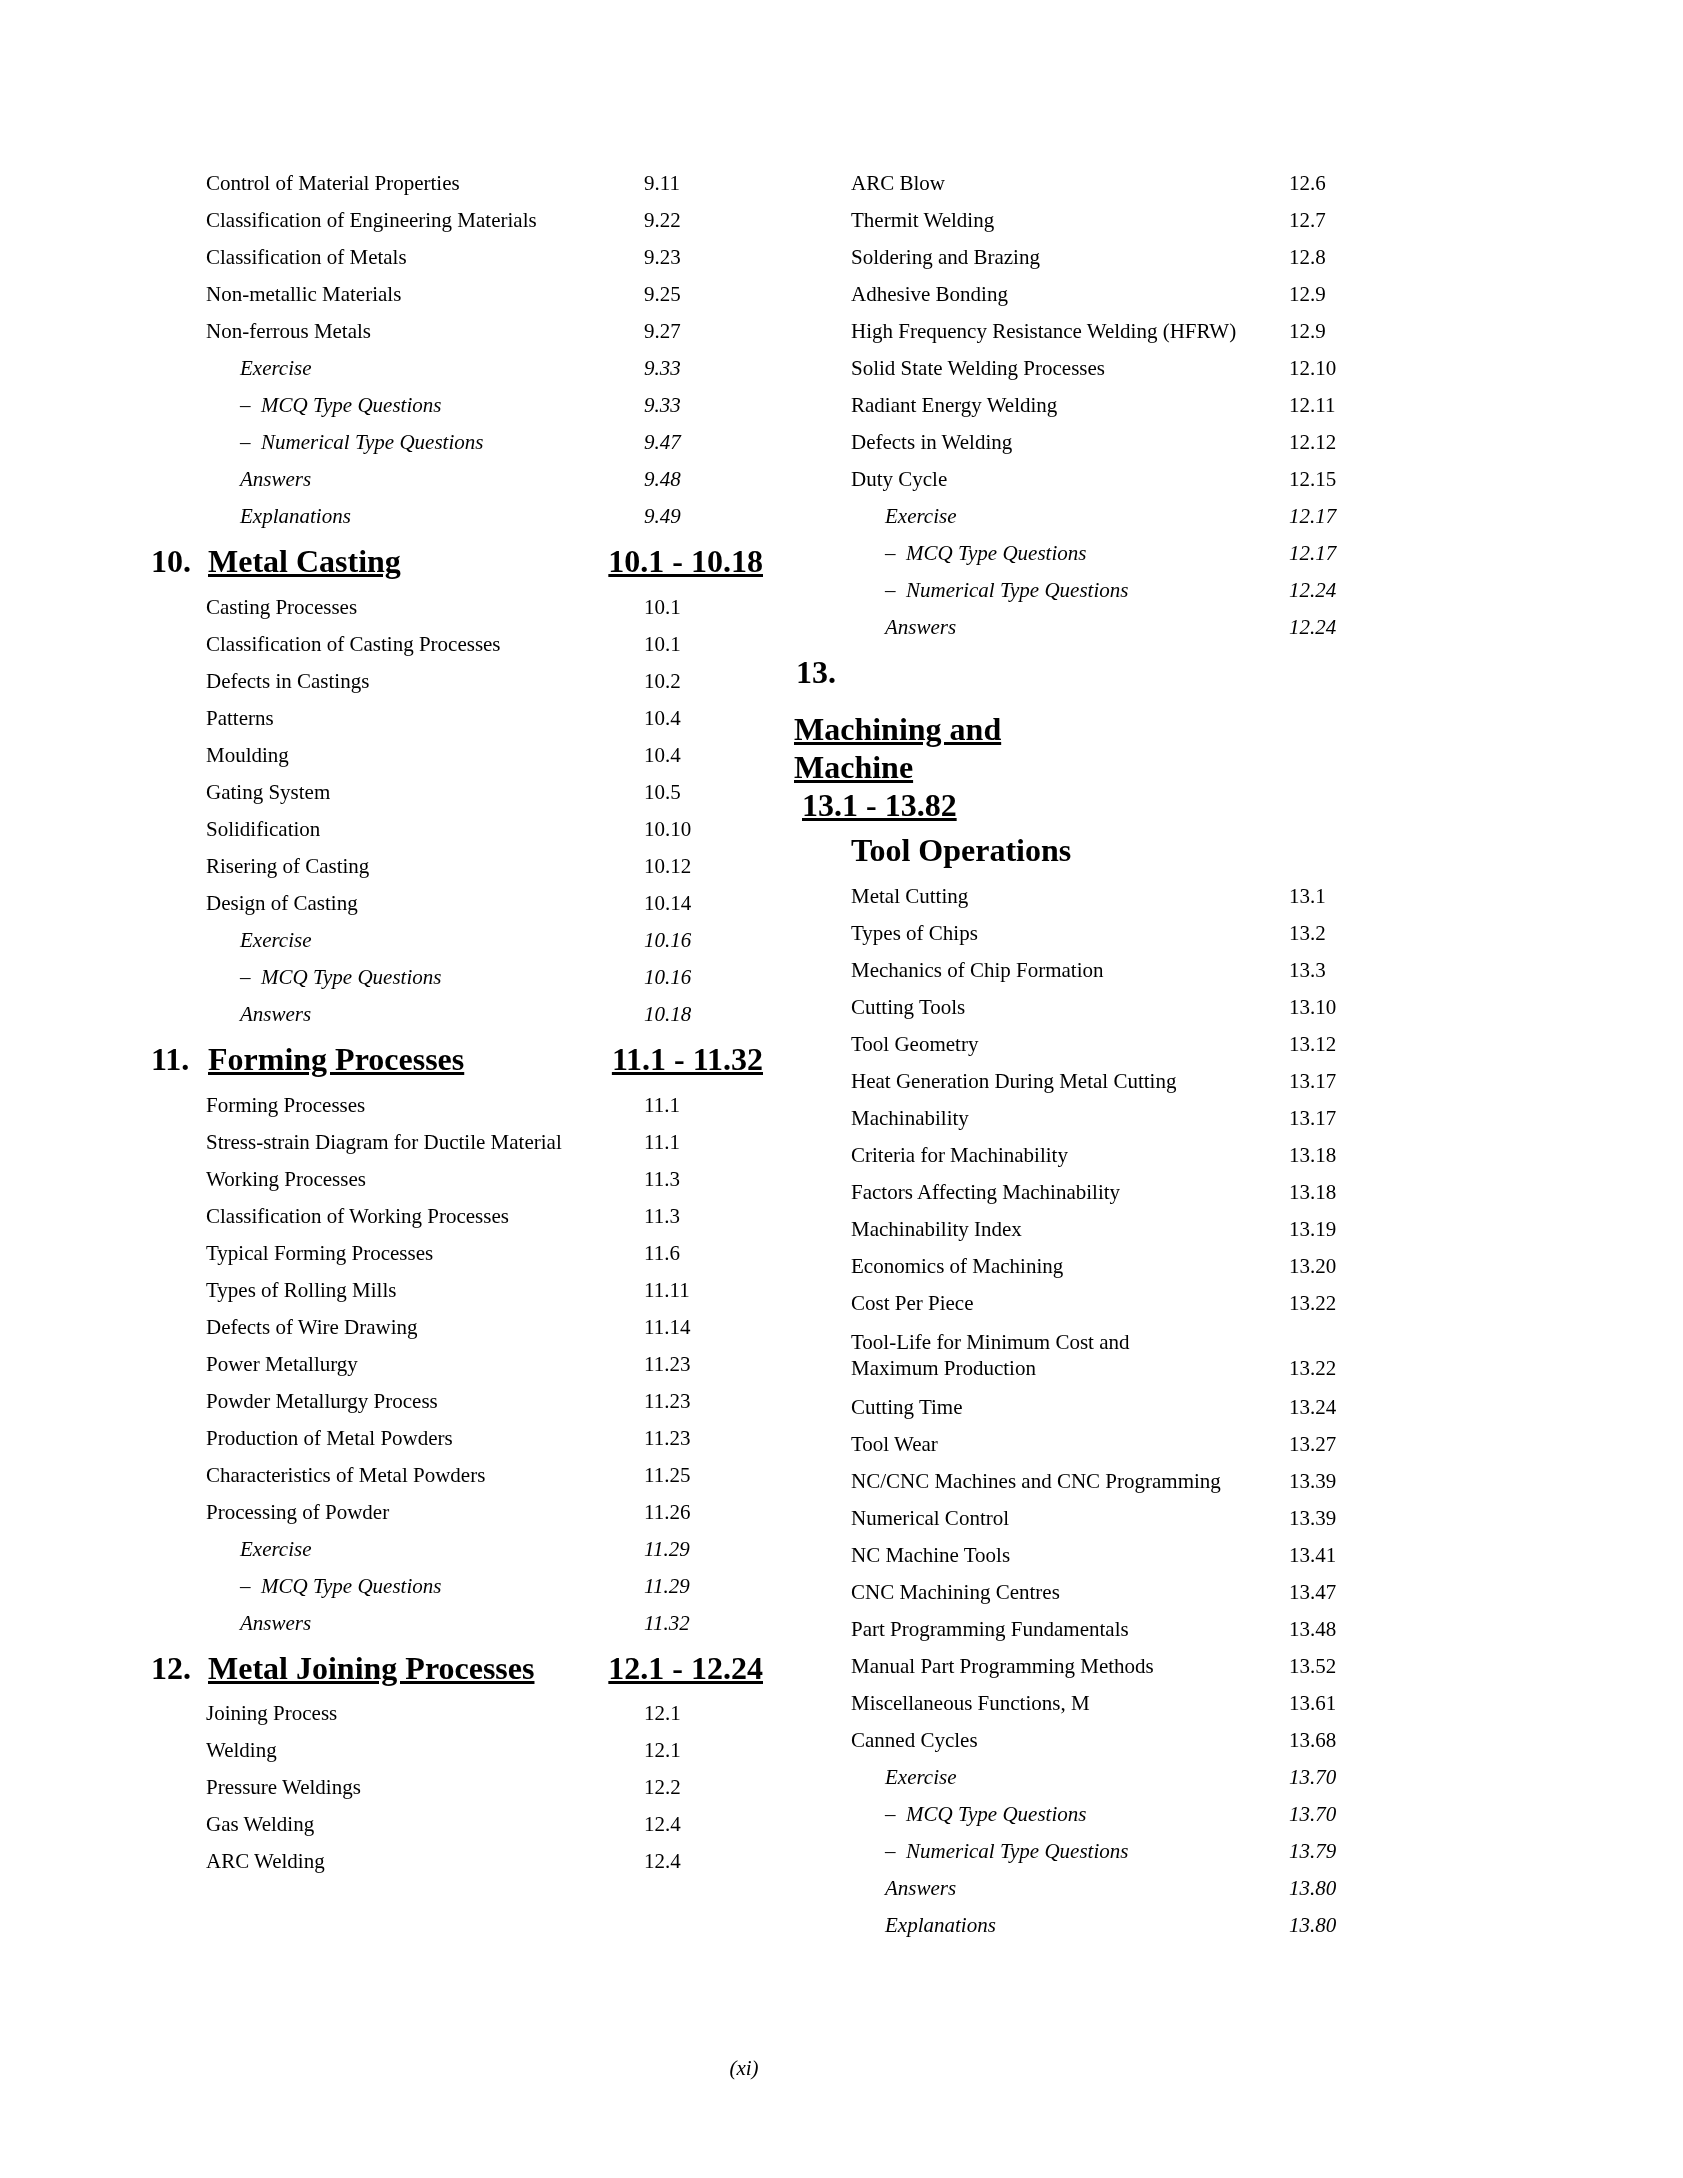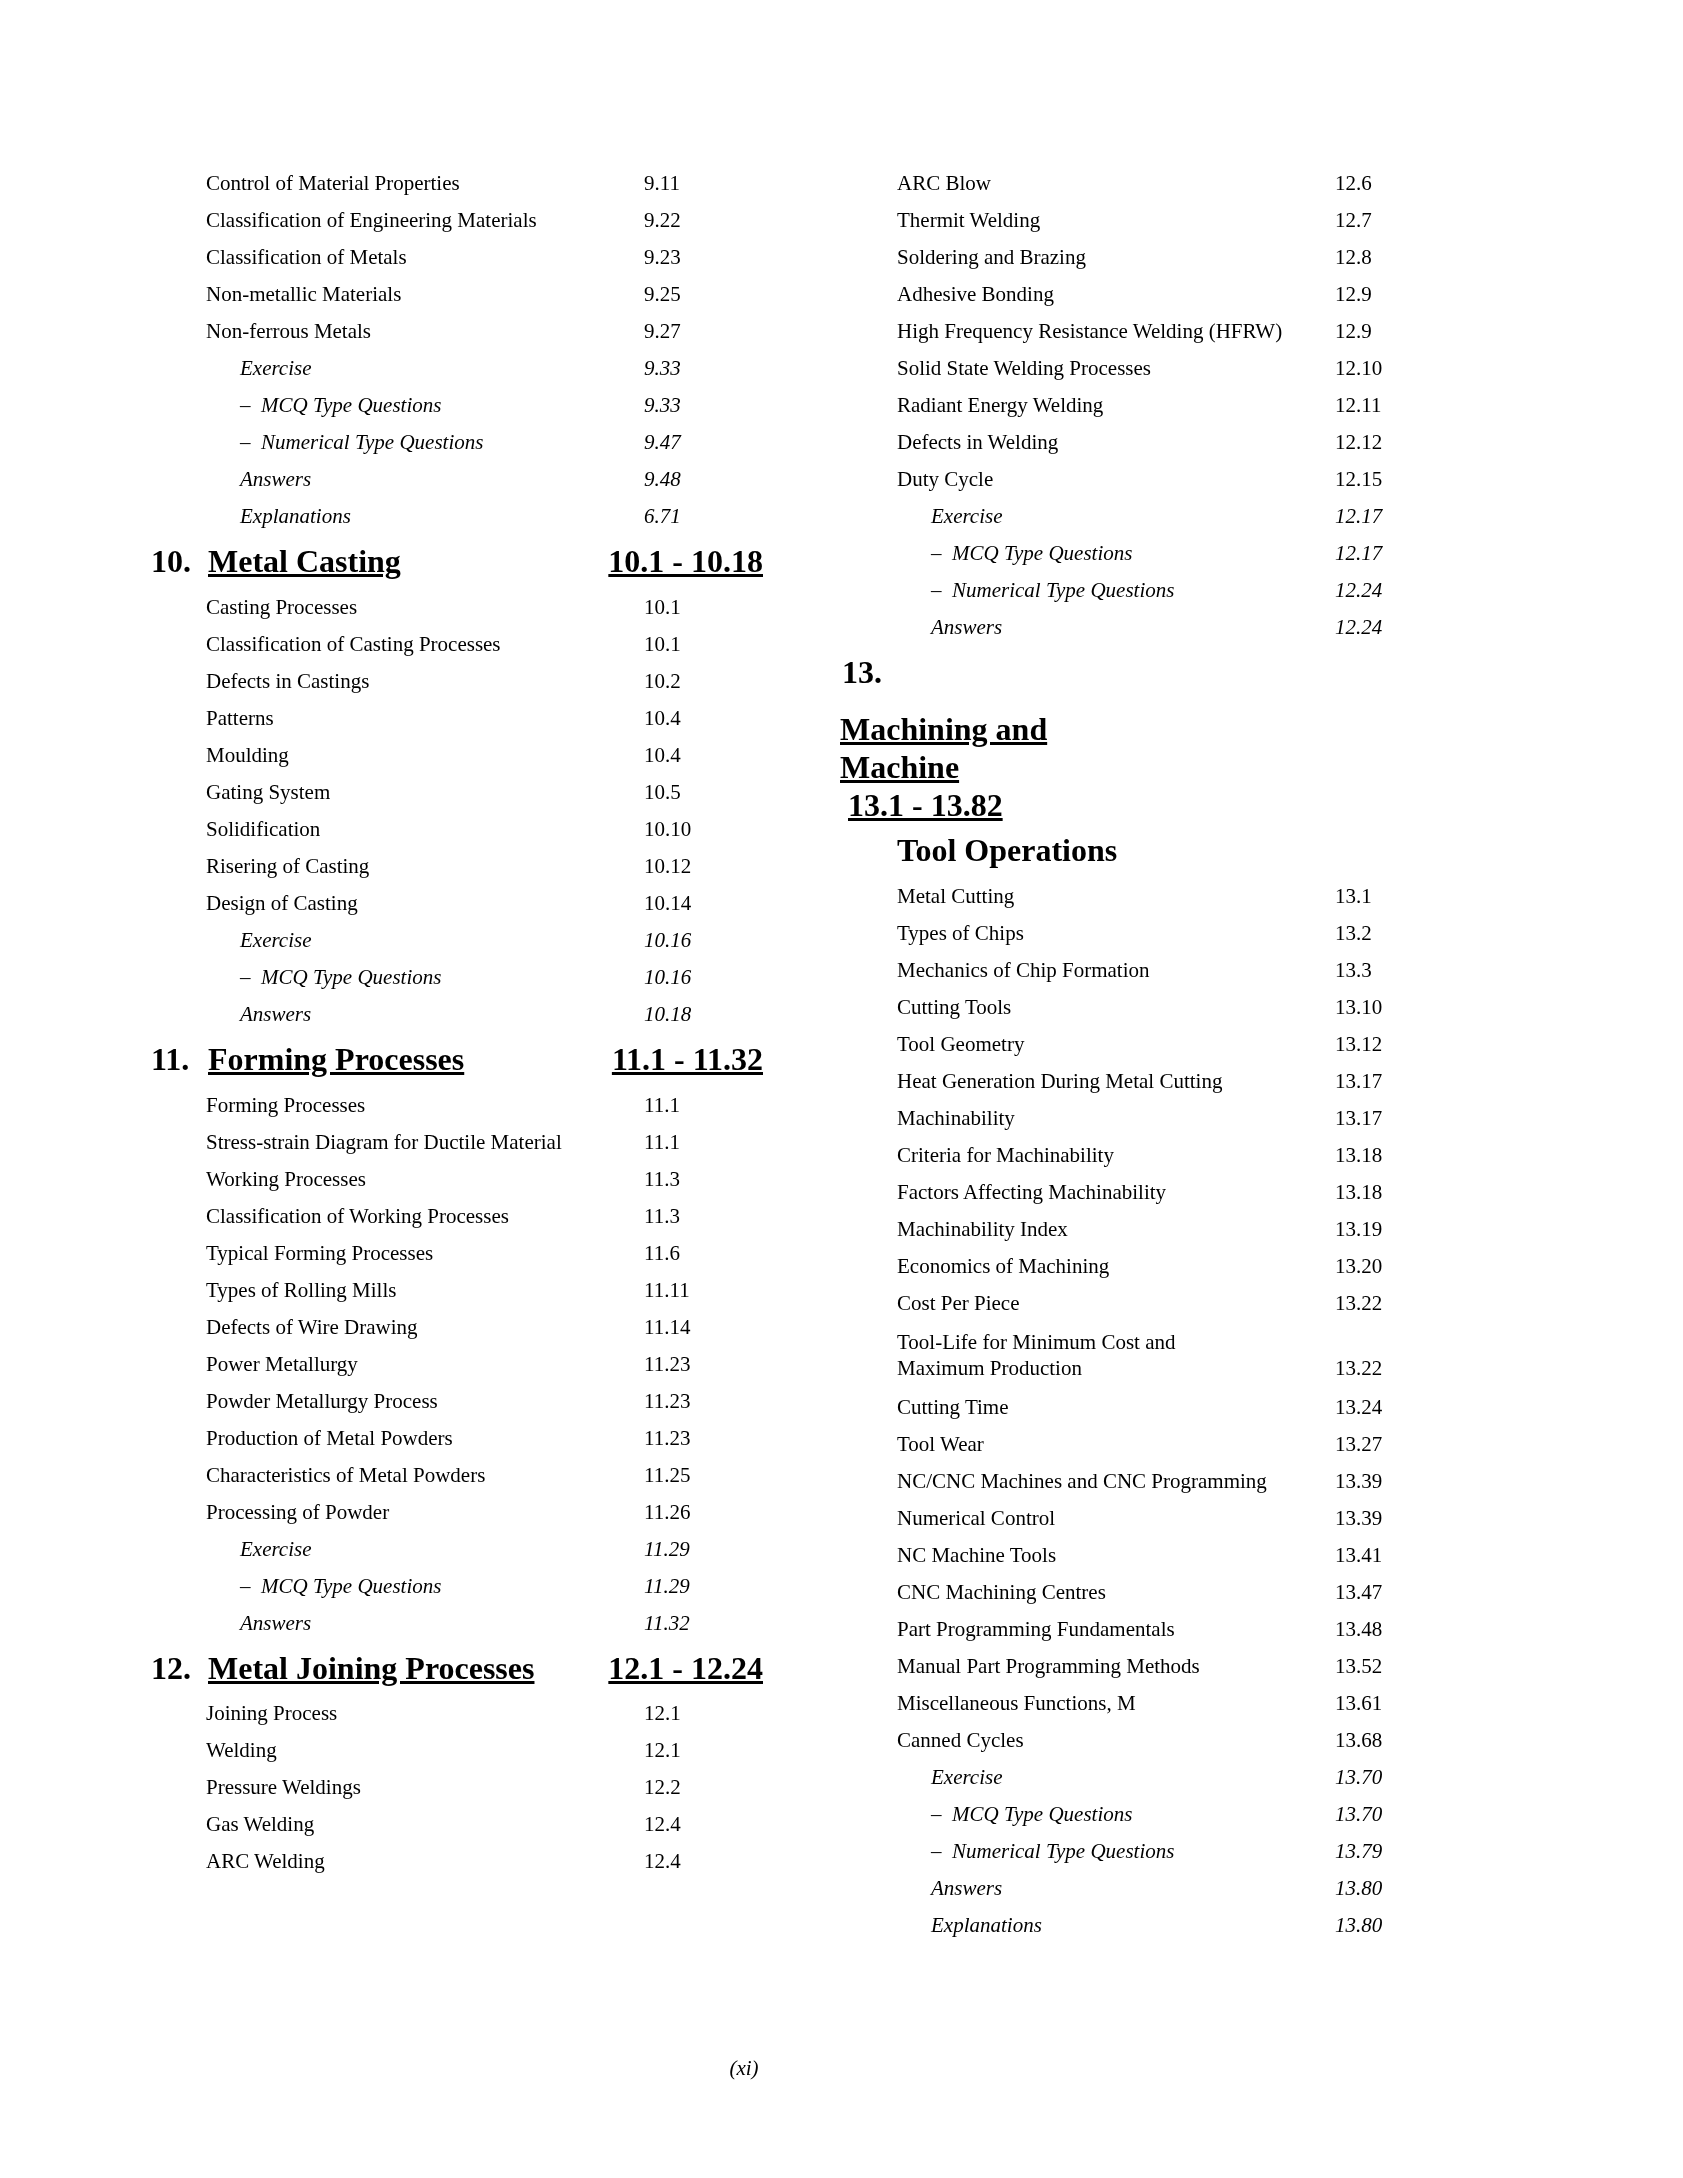--- a/index.html
+++ b/index.html
@@ -18,21 +18,21 @@
     position: absolute;
     top: 0; left: 0;
     width: 1683px;
     height: 2178px;
     box-sizing: border-box;
     padding: 173px 149px 59px 149px;
   }
   .columns {
     display: flex;
     flex-direction: row;
-    gap: 77px;
+    gap: 31px;
     align-items: flex-start;
   }
   .col {
     width: 614px;
     flex: 0 0 614px;
   }
   
   .entry {
     display: flex;
     align-items: baseline;
@@ -150,21 +150,21 @@
         <div class="entry lvl3">
           <span class="title">–  Numerical Type Questions</span>
           <span class="pg">9.47</span>
         </div>
         <div class="entry lvl2">
           <span class="title">Answers</span>
           <span class="pg">9.48</span>
         </div>
         <div class="entry lvl2">
           <span class="title">Explanations</span>
-          <span class="pg">6.71</span>
+          <span class="pg">9.49</span>
         </div>
         <div class="chapter">
           <span class="num">10.</span>
           <span class="ctitle">Metal Casting</span>
           <span class="crange">10.1 - 10.18</span>
         </div>
         <div class="entry lvl1">
           <span class="title">Casting Processes</span>
           <span class="pg">10.1</span>
         </div>

